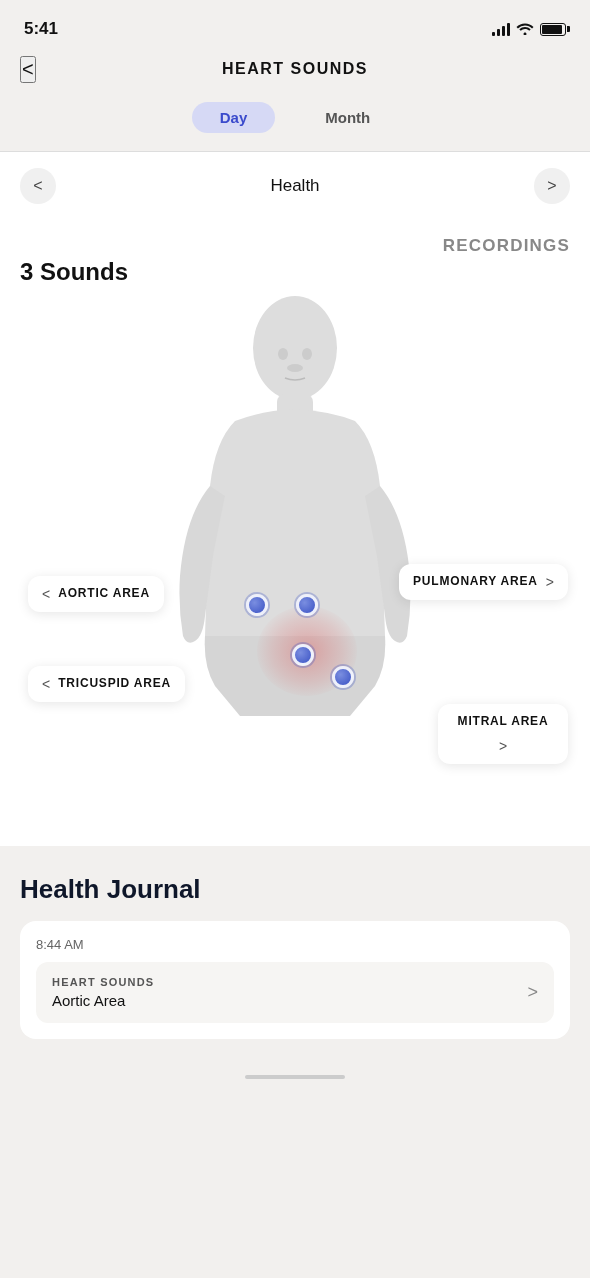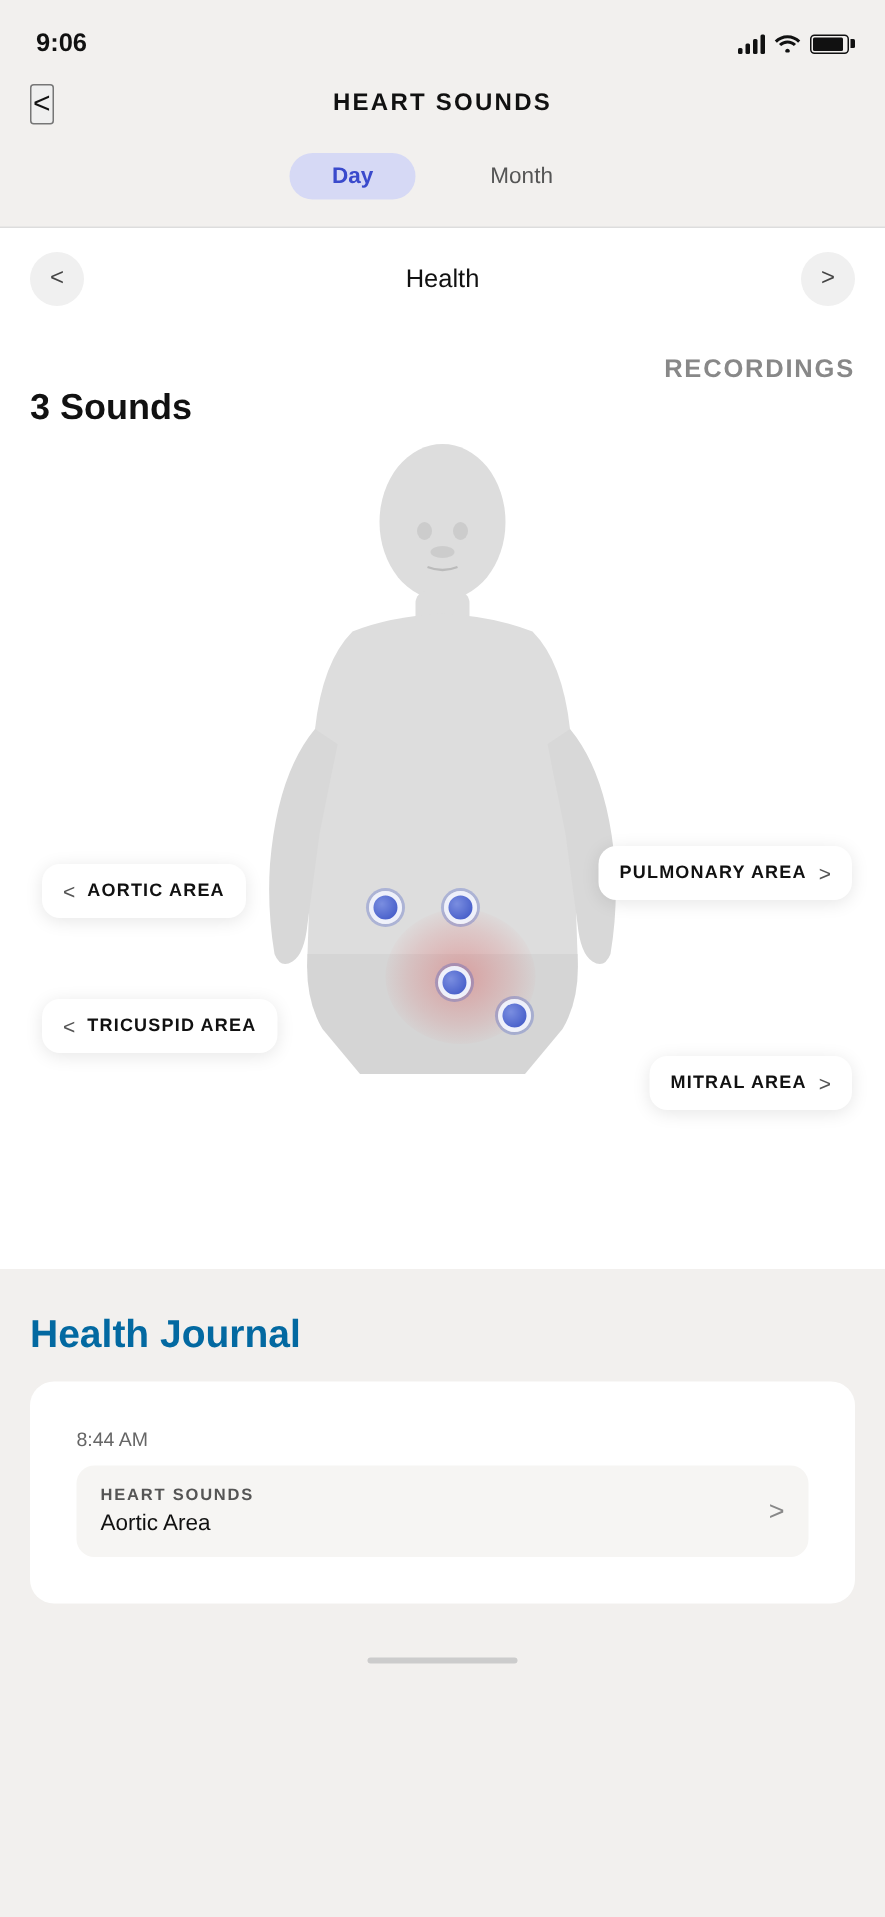--- a/index.html
+++ b/index.html
@@ -116,20 +116,21 @@
       cursor: pointer;
     }
     .toggle-btn.active {
       background: #d6d9f5;
       color: #3a4acc;
       font-weight: 600;
     }
     .toggle-btn.inactive {
       background: transparent;
       color: #555;
+      font-weight: bold;
     }
 
     
     .divider {
       height: 1px;
       background: #ddd;
       margin: 0;
     }
 
     
@@ -250,38 +251,38 @@
       letter-spacing: 0.8px;
       color: #111;
       text-transform: uppercase;
       line-height: 1.3;
     }
 
     
     .label-aortic-pos { left: 28px; top: 290px; }
     .label-pulmonary-pos { right: 22px; top: 278px; justify-content: center; }
     .label-tricuspid-pos { left: 28px; top: 380px; }
-    .label-mitral-pos { right: 22px; top: 418px; }
+    .label-mitral-pos { right: 22px; top: 418px; flex-direction: column; }
 
     
     .health-journal {
       background: #f2f0ee;
       padding: 28px 20px 16px;
     }
     .journal-title {
       font-size: 26px;
       font-weight: 700;
-      color: #0369a1;
+      color: #0f172a;
       margin-bottom: 16px;
     }
 
     .journal-card {
       background: #fff;
       border-radius: 16px;
-      padding: 31px;
+      padding: 16px;
     }
     .journal-time {
       font-size: 13px;
       color: #666;
       margin-bottom: 10px;
       font-weight: 400;
     }
 
     .journal-entry {
       background: #f6f5f3;
@@ -316,21 +317,21 @@
       height: 4px;
       background: #ccc;
       border-radius: 2px;
       margin: 20px auto 10px;
     }
   </style>
 </head>
 <body>
 
 <div class="status-bar">
-  <span class="status-time">9:06</span>
+  <span class="status-time">5:41</span>
   <div class="status-icons">
     <div class="signal-bars">
       <span style="height:4px"></span>
       <span style="height:7px"></span>
       <span style="height:10px"></span>
       <span style="height:13px"></span>
     </div>
     <span class="wifi-icon">
       <svg width="18" height="14" viewBox="0 0 18 14" fill="none">
         <path d="M9 11.5C9.83 11.5 10.5 12.17 10.5 13S9.83 14.5 9 14.5 7.5 13.83 7.5 13 8.17 11.5 9 11.5z" fill="#111"></path>

